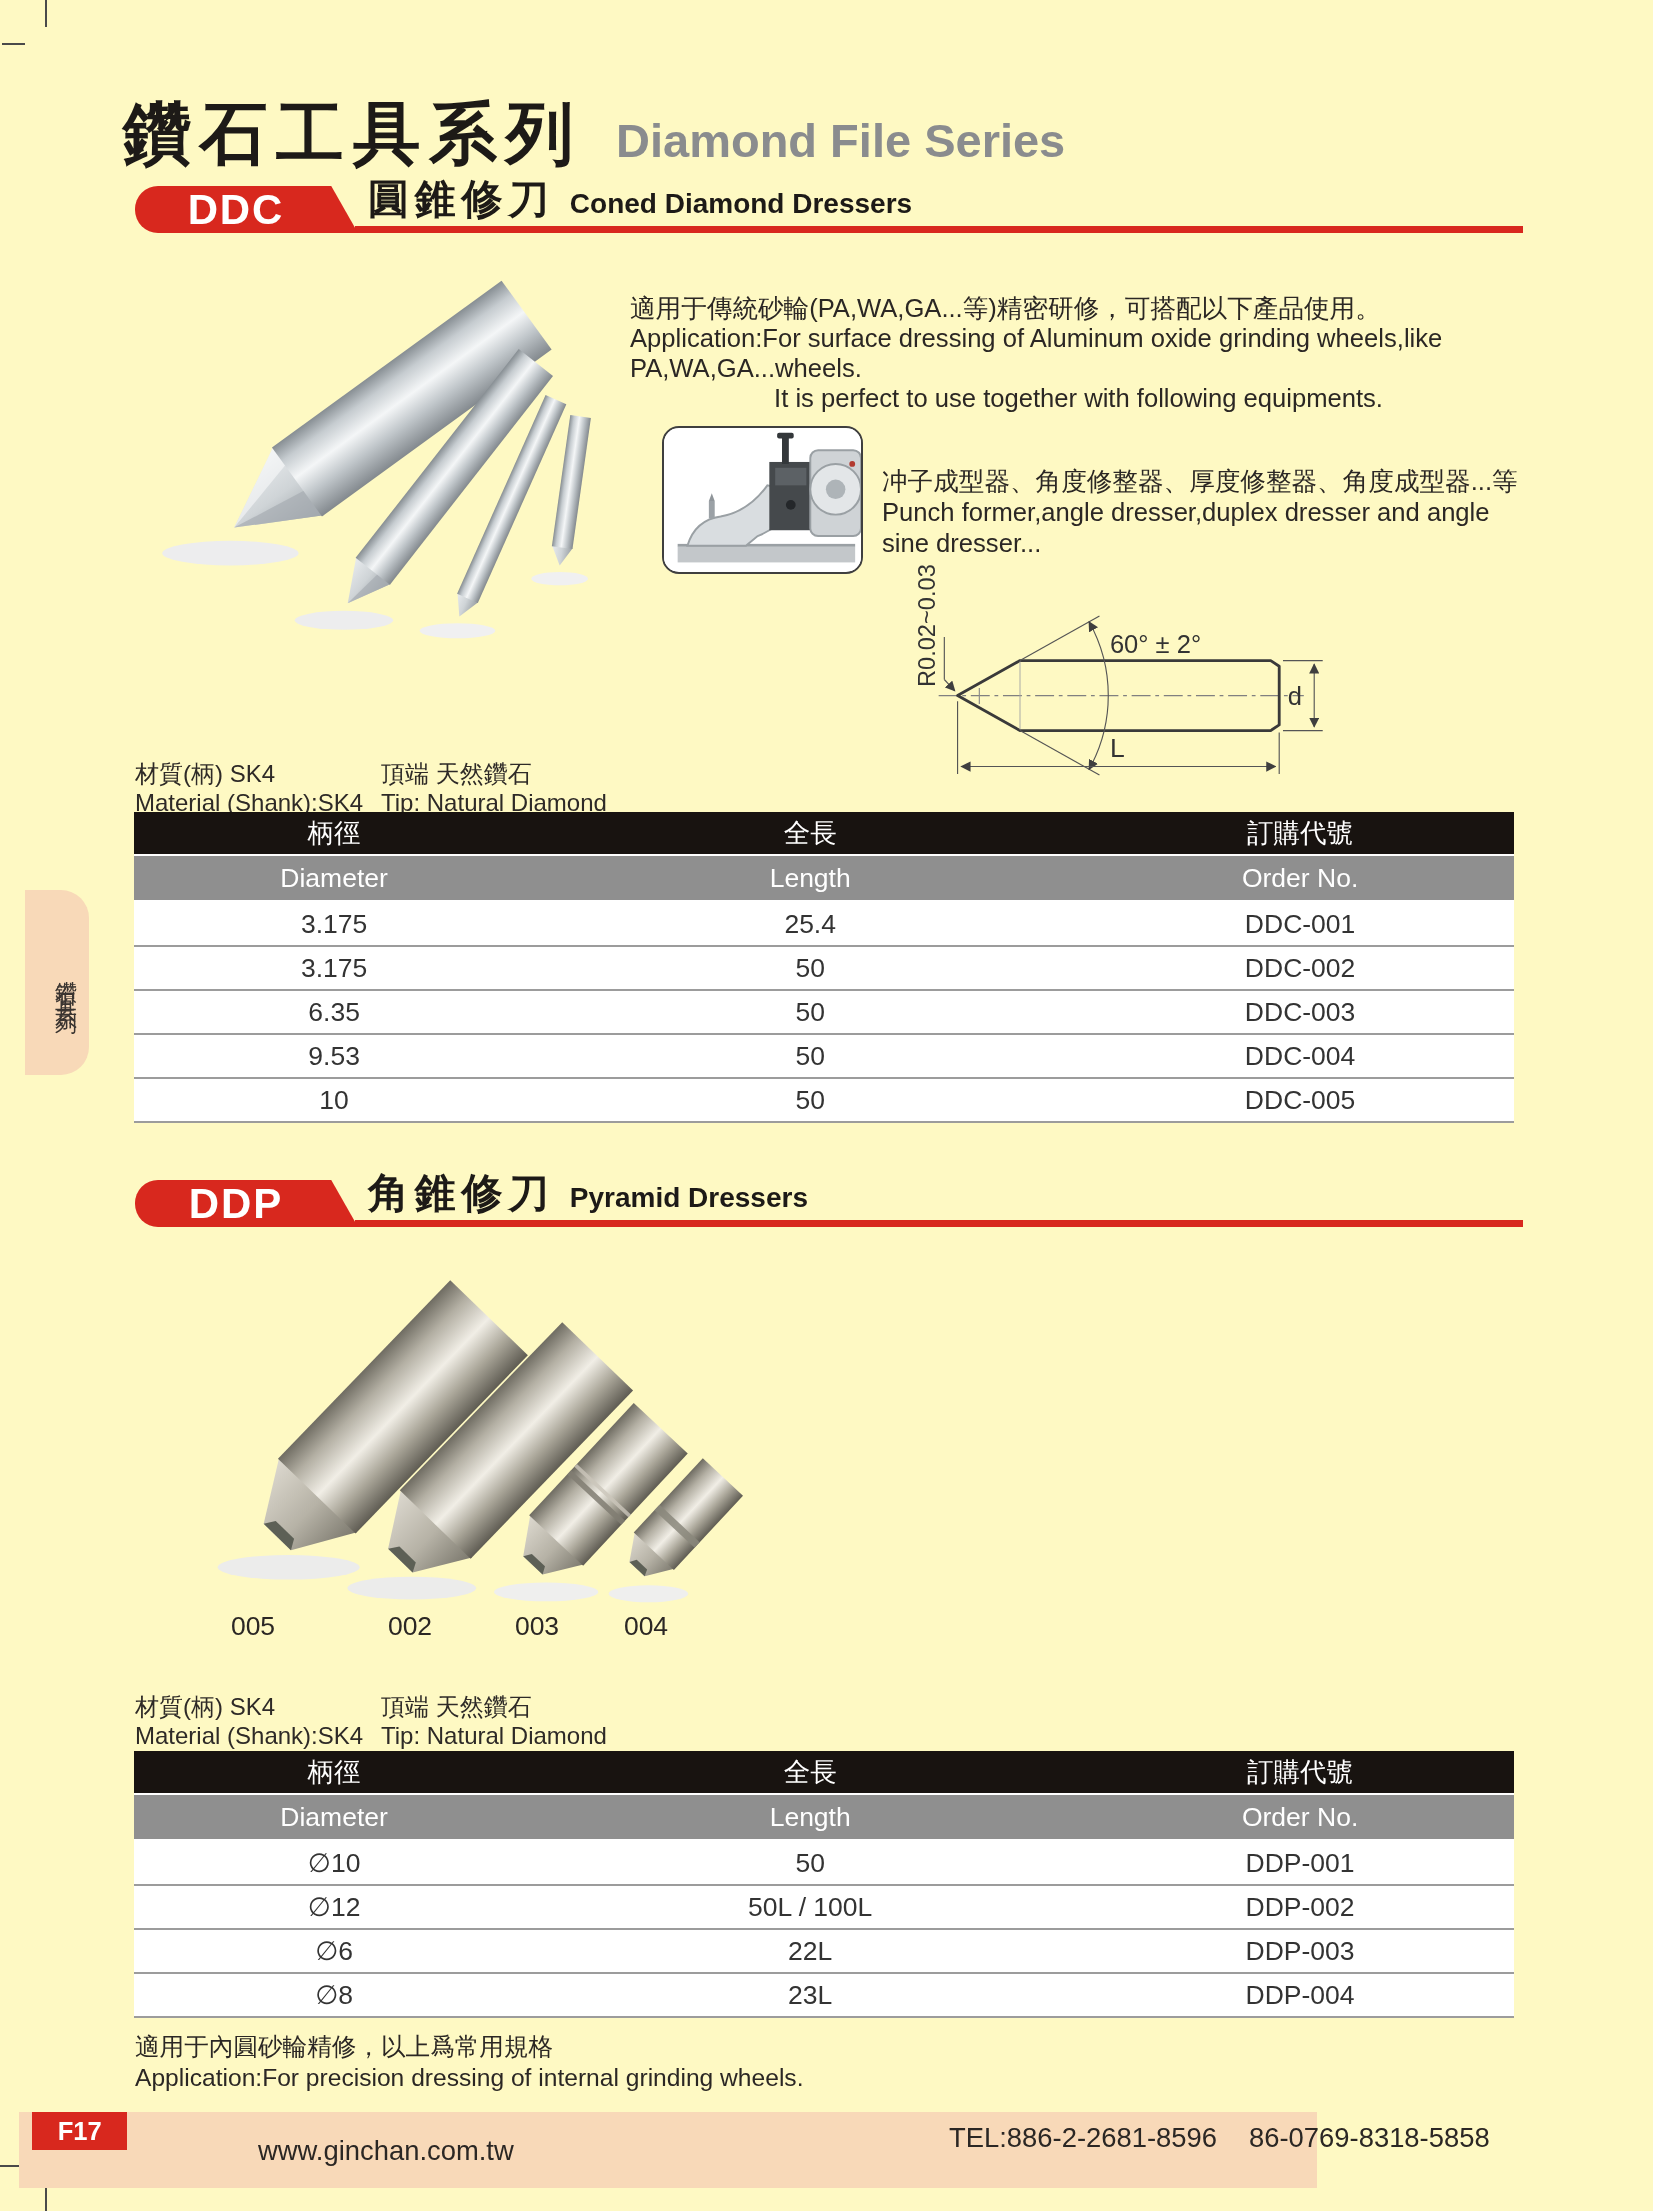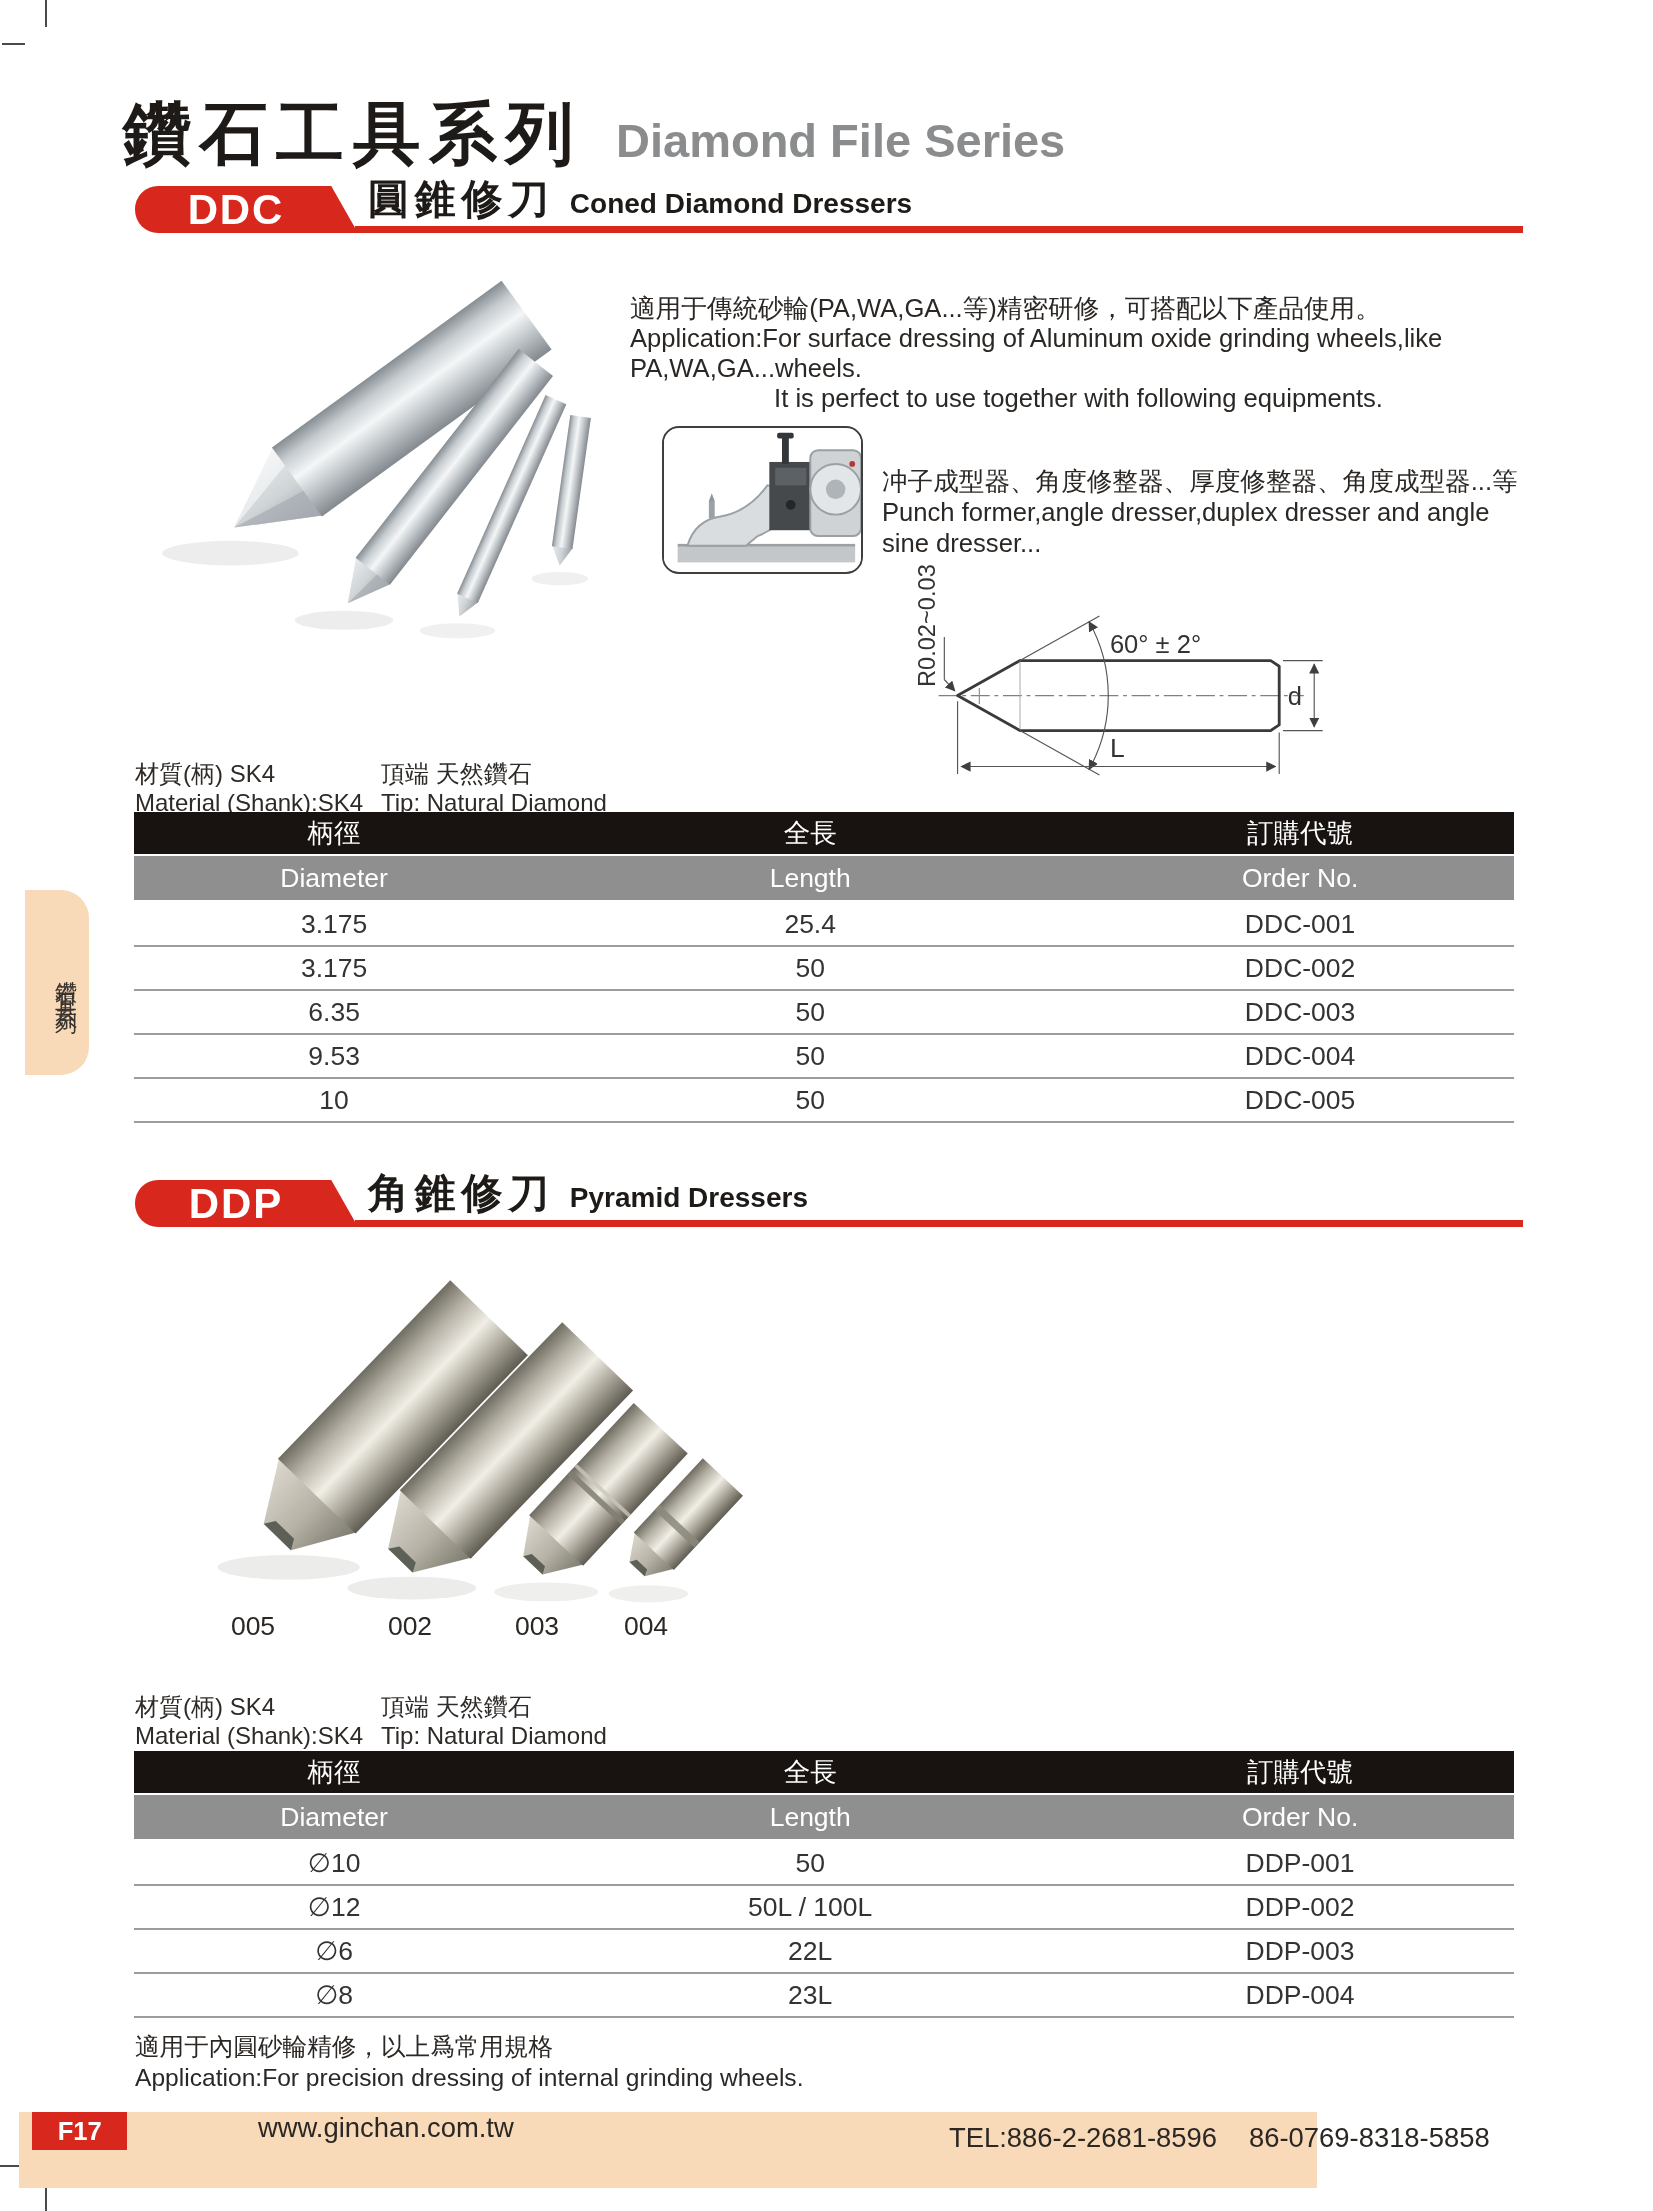--- a/index.html
+++ b/index.html
@@ -1,16 +1,16 @@
 <!DOCTYPE html>
 <html style="font-size:15px"><head>
 <meta charset="utf-8">
 <style>
   html,body{margin:0;padding:0;background:#e8e8e8;}
-  .page{position:relative;width:1653px;height:2212px;background:#ffffff;margin:0 auto;
+  .page{position:relative;width:1653px;height:2212px;background:#fef9c3;margin:0 auto;
         font-family:"Liberation Sans","DejaVu Sans",sans-serif;color:#2b2724;overflow:hidden;}
   .crop{position:absolute;background:#4a4a4a;}
   
   .title-row{position:absolute;left:123px;top:89px;display:flex;align-items:baseline;gap:34px;white-space:nowrap;}
   .title-cjk{font-size:68px;font-weight:bold;color:#1d1a17;letter-spacing:8.5px;}
   .title-en{font-size:47px;font-weight:bold;color:#8a8c8e;}
   
   .section-bar{position:absolute;left:135px;width:1388px;height:47px;}
   .badge{position:absolute;left:0;top:0;width:223px;height:47px;background:#d8281e;
          border-radius:23px 0 0 23px;clip-path:polygon(0 0,88% 0,100% 100%,0 100%);
@@ -42,21 +42,21 @@
   .photo-labels span{position:absolute;transform:translateX(-50%);}
   .note{position:absolute;left:135px;top:2031px;font-size:24.6px;line-height:31px;}
   
   .side-tab{position:absolute;left:24.6px;top:890px;width:64px;height:185px;background:#f8d9b8;
             border-radius:0 28px 28px 0;display:flex;align-items:center;justify-content:flex-end;
             padding-right:7.6px;box-sizing:border-box;}
   .side-tab span{writing-mode:vertical-rl;text-orientation:upright;font-size:22px;letter-spacing:6.6px;color:#3a3430;}
   .footer-bar{position:absolute;left:19px;top:2112px;width:1298px;height:76px;background:#f8d9b8;}
   .f17{position:absolute;left:13.2px;top:0;width:95px;height:38px;background:#d8281e;color:#fff;
        font-weight:bold;font-size:25.6px;display:flex;align-items:center;justify-content:center;}
-  .fsite{position:absolute;left:239px;top:0;font-size:27.4px;}
+  .fsite{position:absolute;left:239px;top:23px;font-size:27.4px;}
   .ftel{position:absolute;left:930px;top:9.5px;font-size:27.4px;display:flex;gap:32px;white-space:nowrap;}
 </style>
 </head>
 <body>
 
 <div class="page">
 
   <div class="crop" style="left:45px;top:0;width:1.9px;height:26.5px;"></div>
   <div class="crop" style="left:1.9px;top:43px;width:23px;height:1.9px;"></div>
   <div class="crop" style="left:0;top:2165px;width:28px;height:1.9px;"></div>

